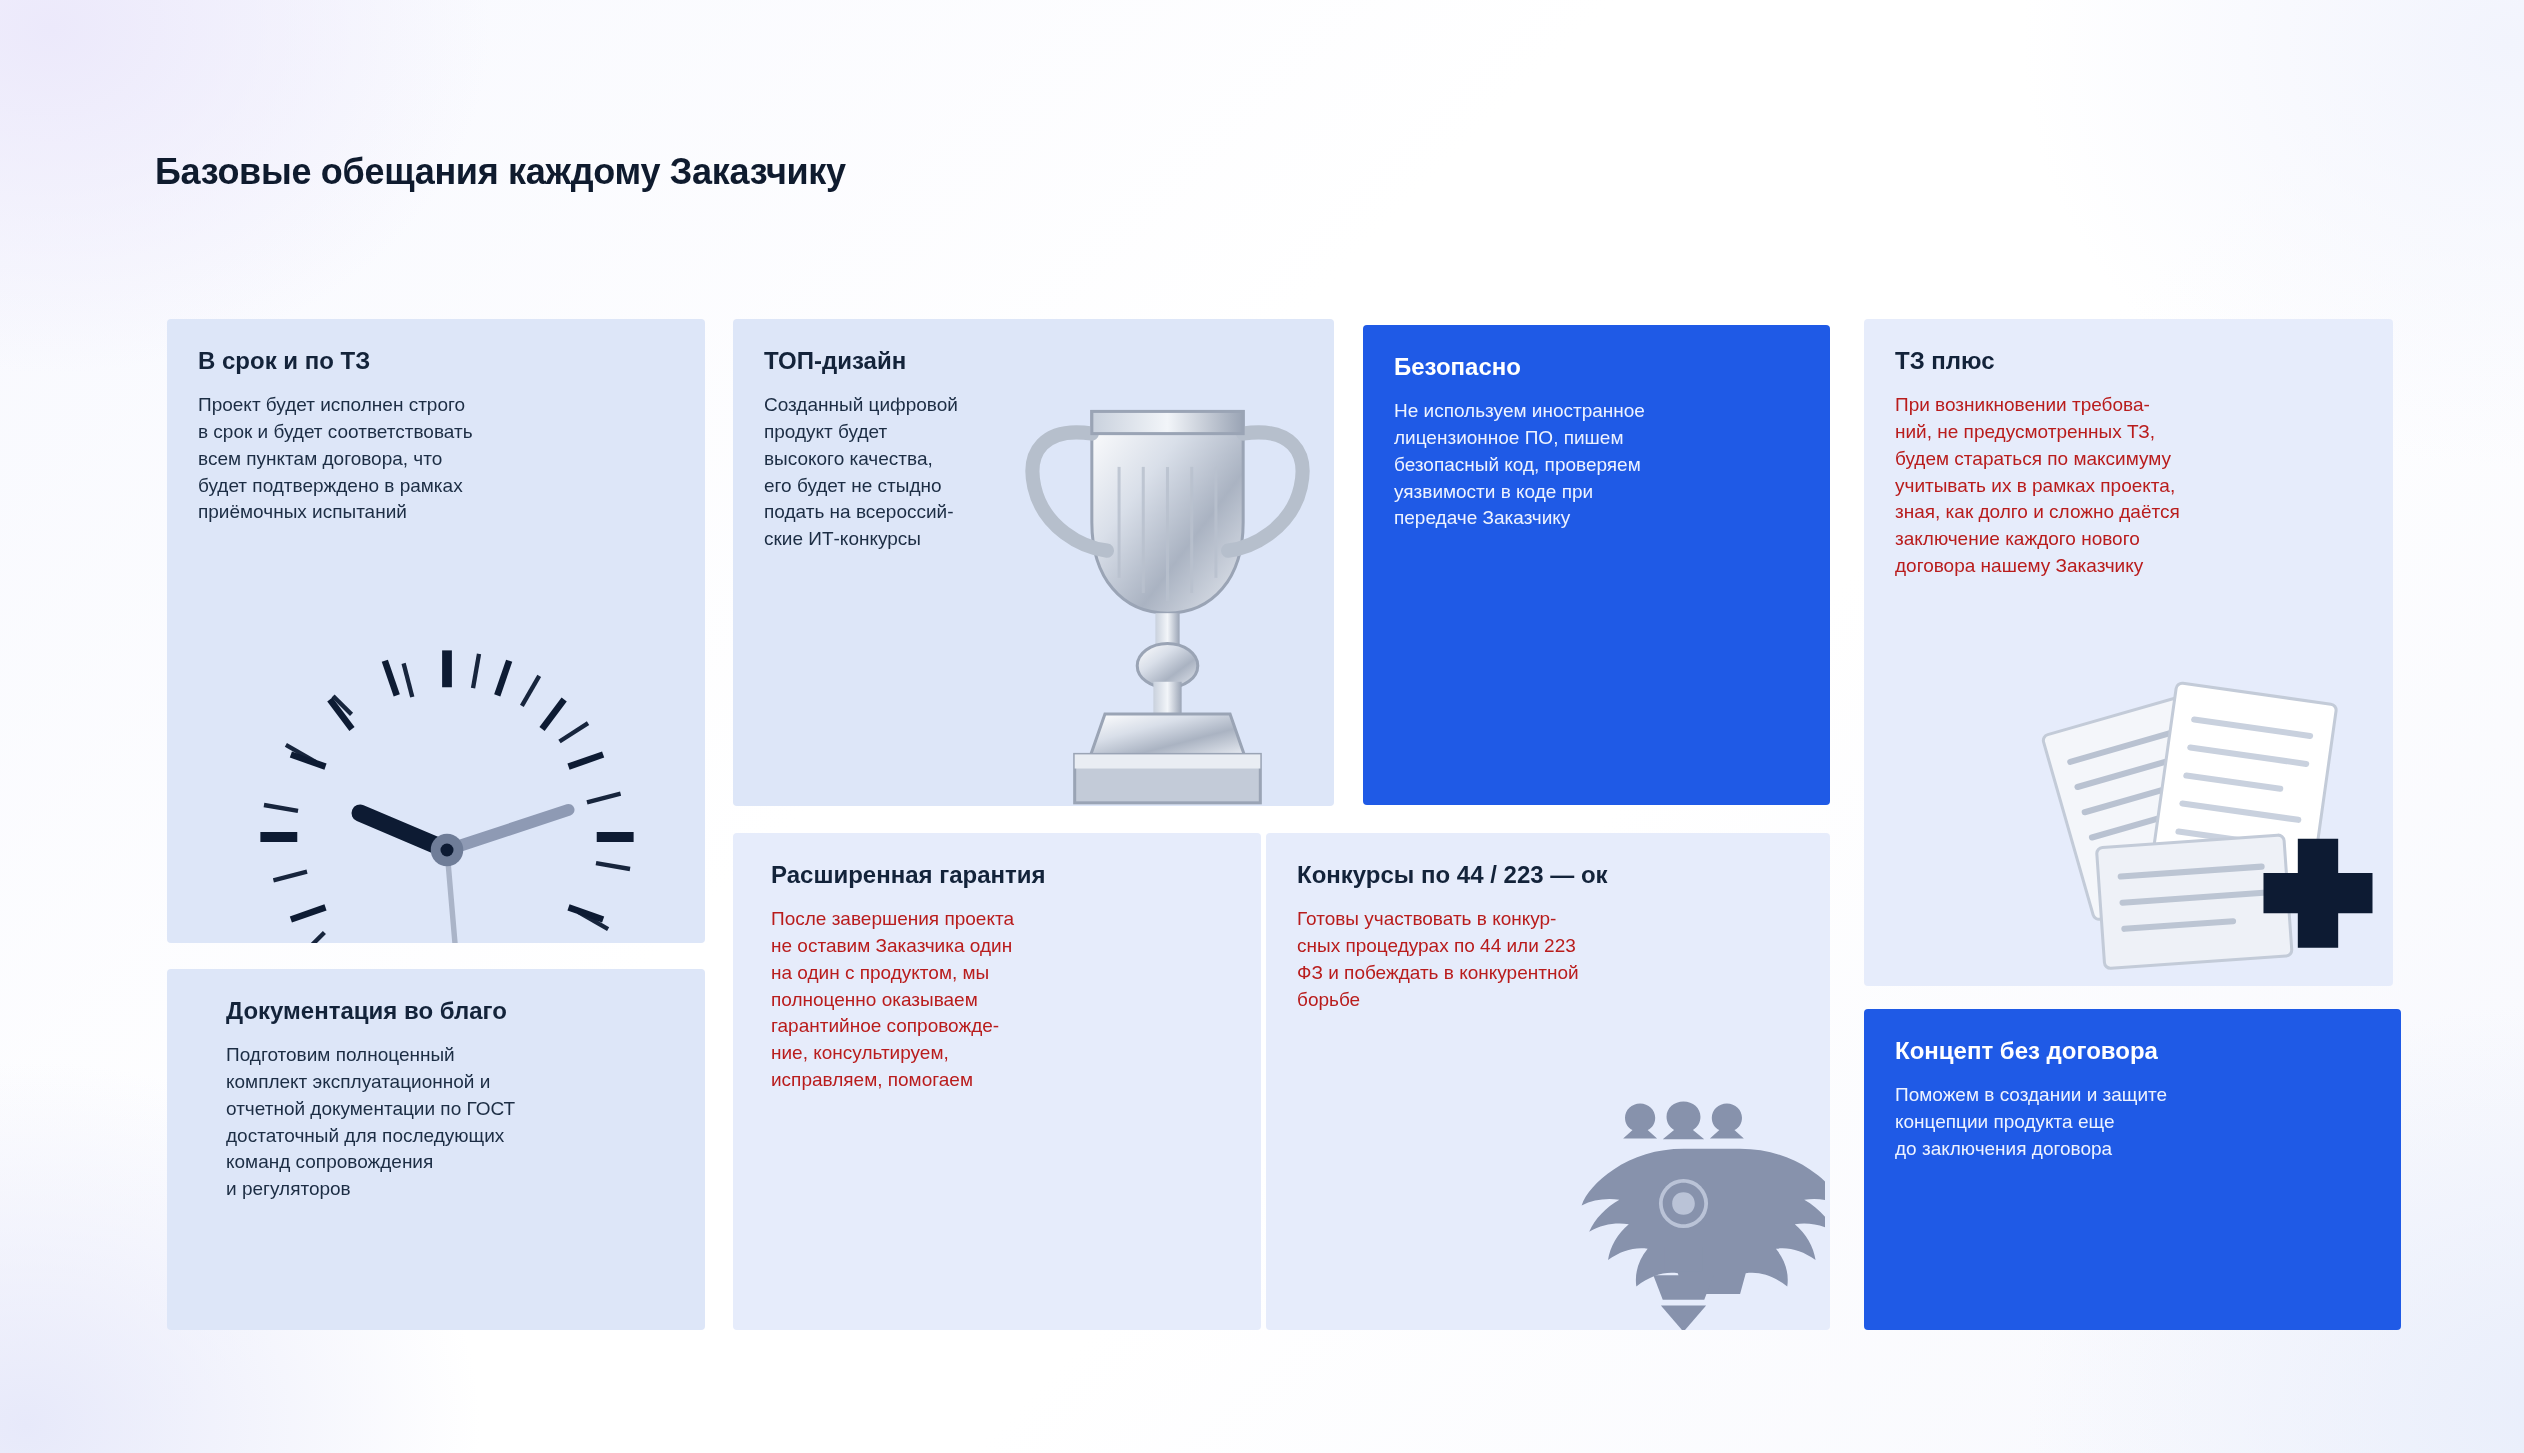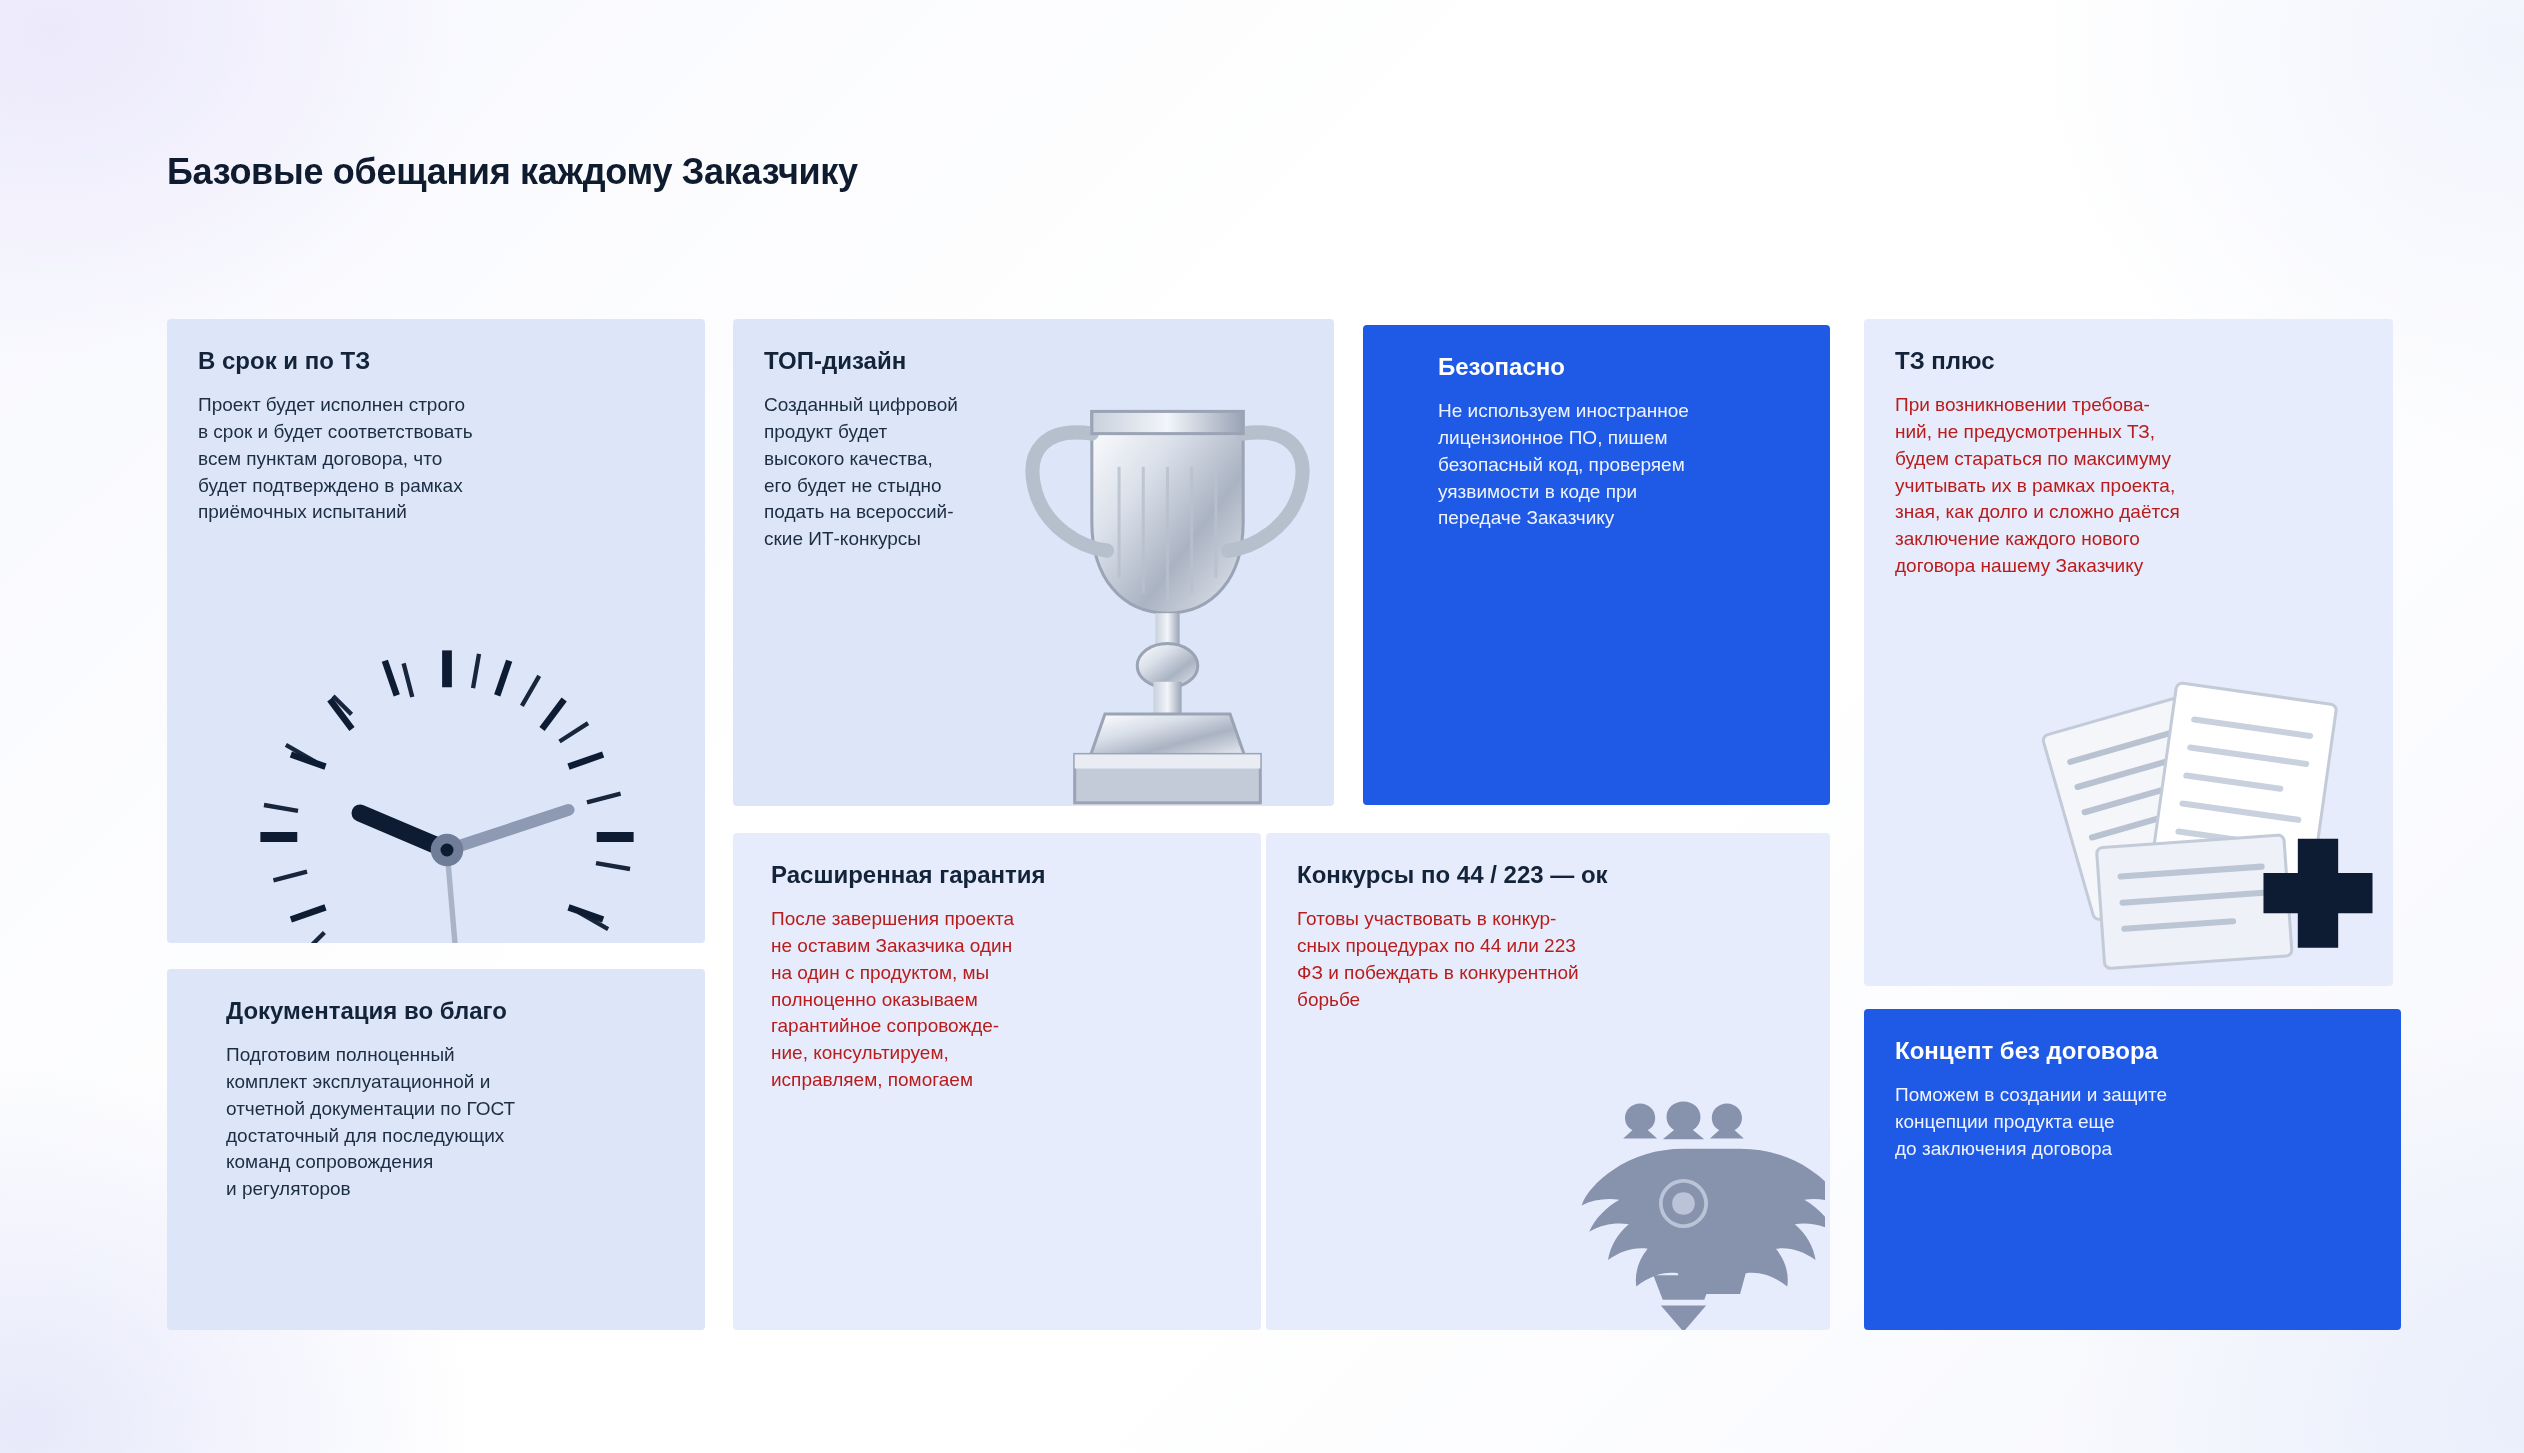--- a/index.html
+++ b/index.html
@@ -21,21 +21,21 @@
       radial-gradient(ellipse 707px 555px at 2% 2%, #ece9fb 0%, rgba(236,233,251,0) 62%),
       radial-gradient(ellipse 757px 606px at 1% 98%, #e7e9fa 0%, rgba(231,233,250,0) 60%),
       radial-gradient(ellipse 858px 656px at 99% 97%, #e9eefb 0%, rgba(233,238,251,0) 62%),
       radial-gradient(ellipse 808px 707px at 97% 3%, #f2f4fd 0%, rgba(242,244,253,0) 60%),
       linear-gradient(135deg, #f7f8fe 0%, #ffffff 40%, #ffffff 60%, #f6f7fd 100%);
     overflow: hidden;
   }
 
   .page-title {
     position: absolute;
-    left: 167px;
+    left: 155px;
     top: 151px;
     font-size: 36px;
     font-weight: bold;
     color: #0f1b2e;
     letter-spacing: -0.3px;
   }
 
   .card {
     position: absolute;
     border-radius: 4px;
@@ -79,21 +79,21 @@
   .card.blue .c-title { color: #ffffff; }
   .card.blue .c-body { color: #eef3ff; }
 
   .pad { padding: 28px 31px; }
 
   
   #card-deadline { left: 167px;  top: 273px;  width: 538px; height: 624px; }
   #card-docs     { left: 167px;  top: 923px; width: 538px; height: 361px; padding-left: 28px; }
   #card-design   { left: 733px; top: 273px;  width: 601px; height: 487px; }
   #card-warranty { left: 733px; top: 787px; width: 528px;  height: 497px; padding-left: 7px; }
-  #card-security { left: 1363px; top: 279px;  width: 467px;  height: 480px; padding-left: 44px; }
+  #card-security { left: 1363px; top: 279px;  width: 467px;  height: 480px; }
   #card-tenders  { left: 1266px; top: 787px; width: 564px; height: 497px; }
   #card-tzplus   { left: 1864px; top: 273px;  width: 529px; height: 667px; }
   #card-concept  { left: 1864px; top: 963px; width: 537px; height: 321px; }
 
   
   .clock-art {
     position: absolute;
     left: 63px;
     bottom: -111px;
     width: 434px;

